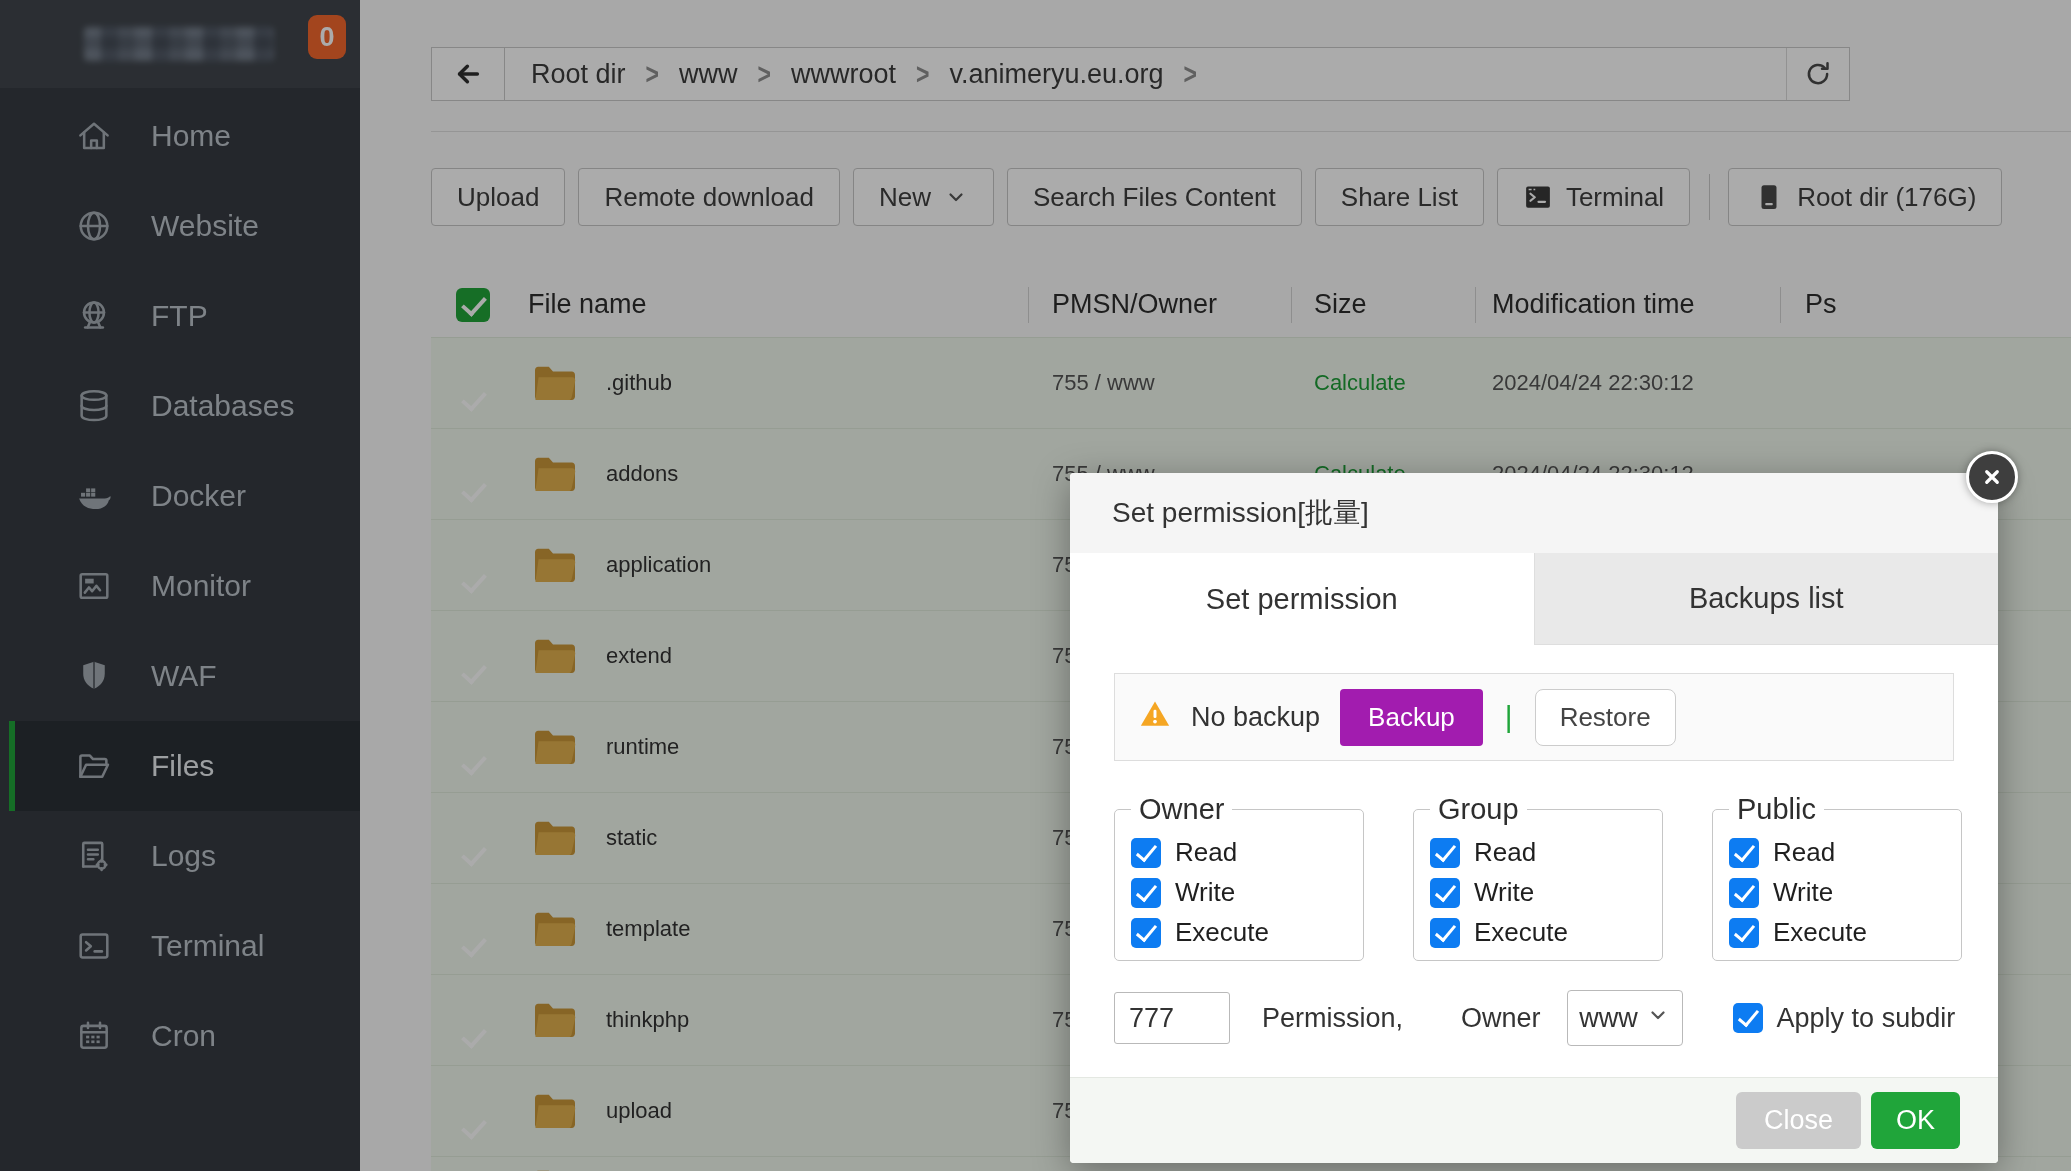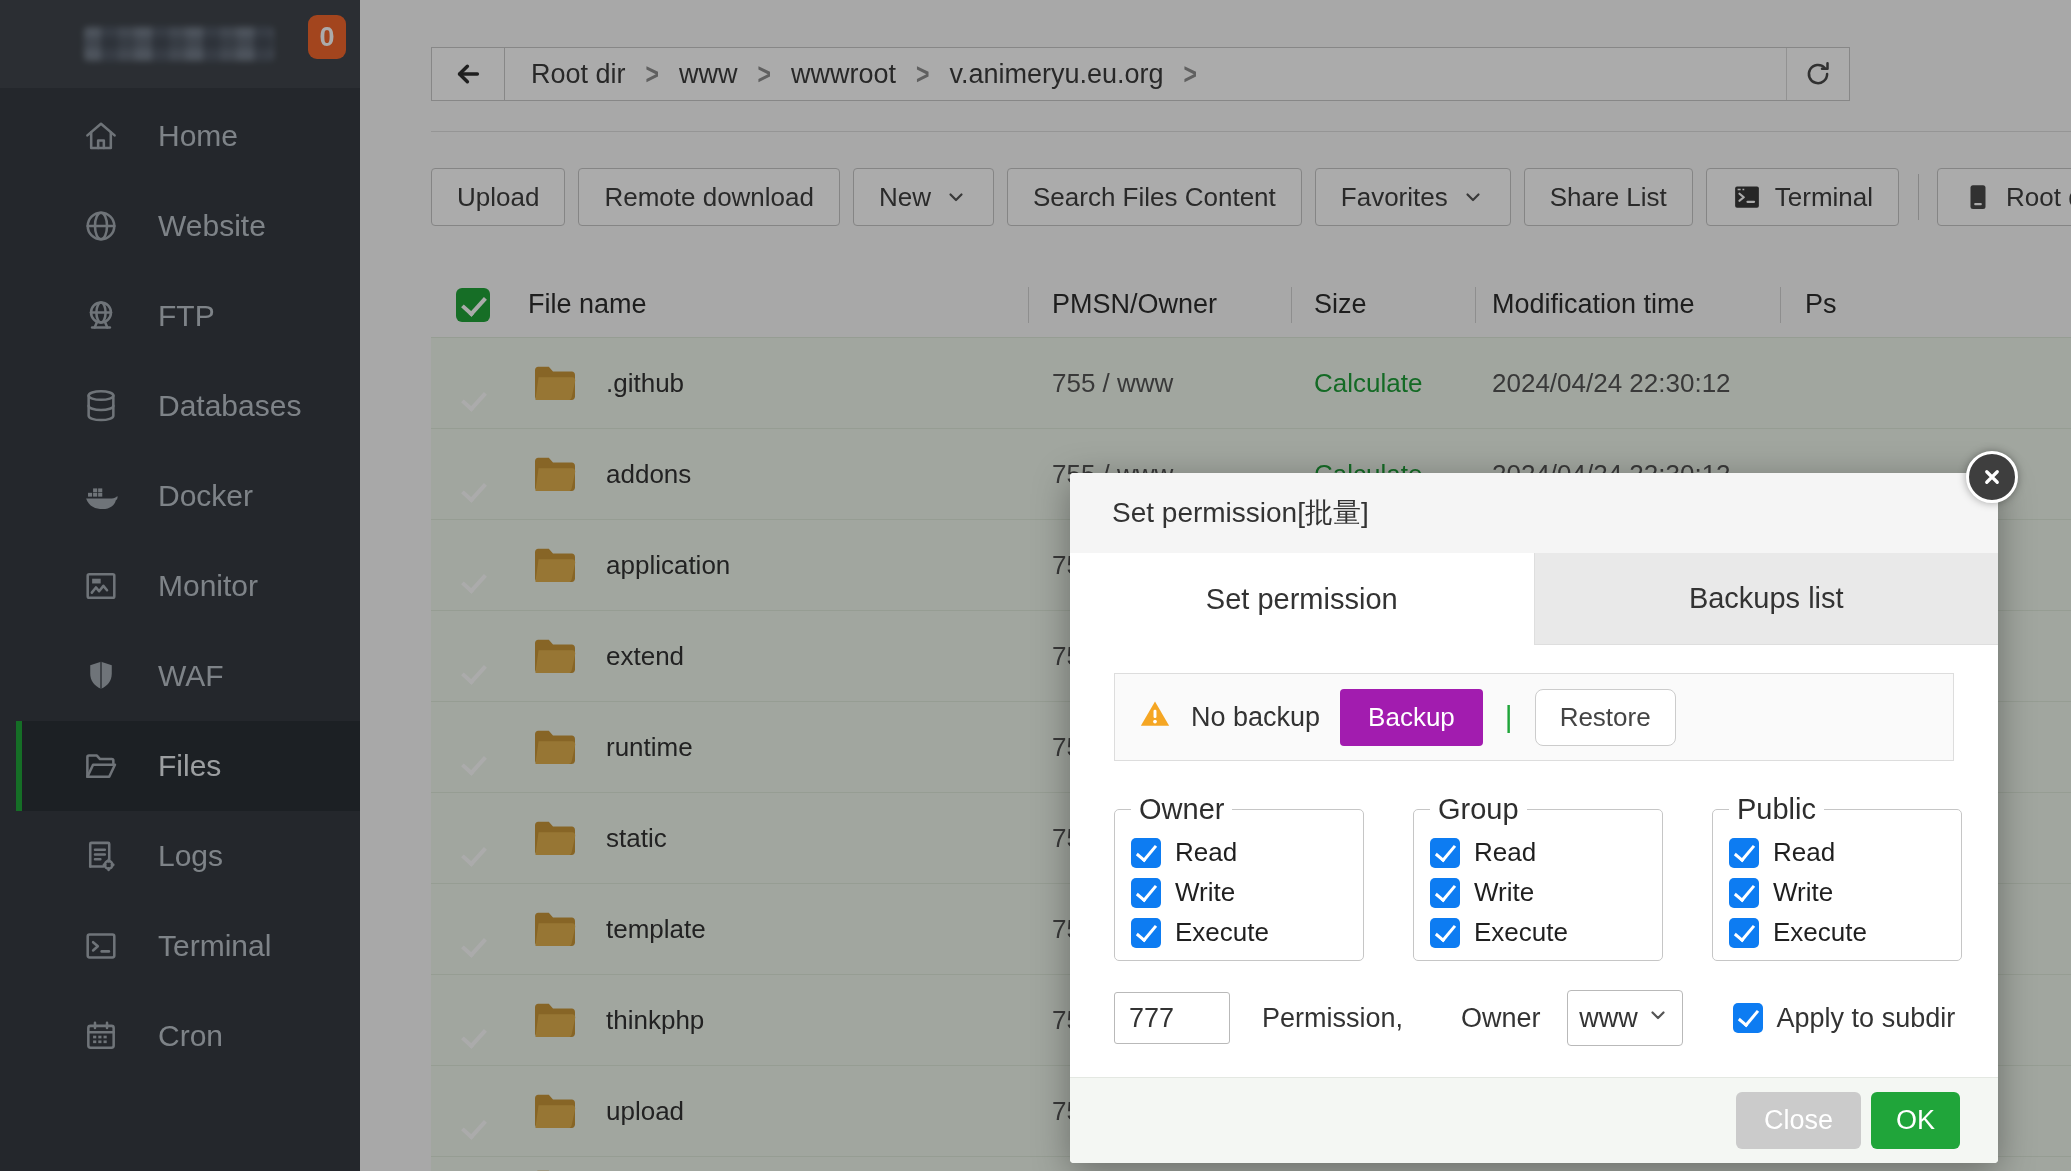--- a/index.html
+++ b/index.html
@@ -9,21 +9,21 @@
   
   .sidebar{position:absolute;left:0;top:0;width:360px;height:1171px;background:#363b42;z-index:1;}
   .logo-bar{position:relative;height:88px;background:#40454c;display:flex;align-items:center;padding:0 14px;}
   .logo-icon{width:56px;height:46px;display:flex;align-items:center;justify-content:center;}
   .logo-mosaic{width:190px;height:34px;margin-left:14px;border-radius:4px;opacity:.85;
      background:repeating-linear-gradient(90deg,#868b92 0 17px,#5c6168 17px 34px,#70757c 34px 51px),
                 repeating-linear-gradient(0deg,#777c83 0 12px,#61666d 12px 24px);
      background-blend-mode:overlay;filter:blur(3px);}
   .badge{position:absolute;right:14px;top:15px;min-width:38px;height:44px;background:#f3672e;border-radius:9px;
      color:#fff;font-size:27px;font-weight:bold;display:flex;align-items:center;justify-content:center;}
-  .menu{position:absolute;top:91px;left:16px;right:0;}
+  .menu{position:absolute;top:91px;left:9px;right:0;}
   .menu-item{position:relative;height:90px;display:flex;align-items:center;padding-left:66px;gap:38px;
      color:#bdc4cb;font-size:30px;cursor:pointer;}
   .menu-item .s-ic{width:38px;height:38px;color:#a6adb5;display:flex;align-items:center;justify-content:center;flex:0 0 38px;}
   .menu-item.active{background:#2b3037;color:#e9edf0;}
   .menu-item.active::before{content:"";position:absolute;left:0;top:0;bottom:0;width:6px;background:#20a53a;}
 
   
   .main{position:absolute;left:360px;top:0;width:1711px;height:1171px;background:#fbfbfb;}
   .content-divider{position:absolute;left:71px;right:0;top:131px;height:1px;background:#dedede;}
 
@@ -40,21 +40,21 @@
   .toolbar{position:absolute;left:71px;top:168px;height:58px;display:flex;font-size:26px;color:#3f3f3f;}
   .tb-btn{display:flex;align-items:center;gap:13px;padding:0 25px;margin-right:13px;background:#fff;
      border:1px solid #c6c6c6;border-radius:4px;cursor:pointer;white-space:nowrap;box-sizing:border-box;}
   .tb-sep{width:1px;height:46px;background:#c9c9c9;align-self:center;margin:0 18px 0 6px;}
 
   
   .table{position:absolute;left:71px;top:273px;width:1640px;}
   .t-head{position:relative;height:64px;font-size:27px;color:#2e2e2e;}
   .t-head .hcell{position:absolute;top:16px;white-space:nowrap;}
   .t-head .vsep{position:absolute;top:14px;width:1px;height:36px;background:#d4d4d4;}
-  .t-row{position:relative;height:90px;background:#f1f8ee;border-top:1px solid #e0eadb;font-size:26px;}
+  .t-row{position:relative;height:90px;background:#f1f8ee;border-top:1px solid #e0eadb;font-size:22px;}
   .t-row.partial{height:24px;overflow:hidden;}
   .t-row .cell{position:absolute;top:50%;transform:translateY(-50%);white-space:nowrap;}
   .c-name{color:#333;}
   .c-pmsn,.c-mtime{color:#555;}
   .c-size{color:#1e9e38;cursor:pointer;}
   .row-cb{position:absolute;left:25px;top:50%;transform:translateY(-50%);}
   .row-folder{position:absolute;left:100px;top:50%;transform:translateY(-50%);width:48px;height:42px;}
   .t-row.partial .row-folder{top:6px;transform:none;}
 
   
@@ -283,28 +283,20 @@
           <span style="width: 24px; height: 24px; display: inline-flex;">
             <svg viewBox="0 0 24 24" fill="none" stroke="#555" stroke-width="2.2" stroke-linecap="round" stroke-linejoin="round">
               <path d="M6.5 9.5l5.5 5.5 5.5-5.5"></path>
             </svg>
           </span>
         </span>
         <span class="tb-btn">
           <span>Search Files Content</span>
         </span>
         <span class="tb-btn">
-          <span>Favorites</span>
-          <span style="width: 24px; height: 24px; display: inline-flex;">
-            <svg viewBox="0 0 24 24" fill="none" stroke="#555" stroke-width="2.2" stroke-linecap="round" stroke-linejoin="round">
-              <path d="M6.5 9.5l5.5 5.5 5.5-5.5"></path>
-            </svg>
-          </span>
-        </span>
-        <span class="tb-btn">
           <span>Share List</span>
         </span>
         <span class="tb-btn">
           <span style="width: 30px; height: 30px; display: inline-flex;">
             <svg viewBox="0 0 24 24">
               <rect x="2.5" y="3.5" width="19" height="17" rx="1.5" fill="#3a3a3a"></rect>
               <path d="M4.5 6h2.4M8.4 6h1.4" stroke="#fff" stroke-width="1.2"></path>
               <path d="M6 9.4l3.4 2.8L6 15" fill="none" stroke="#fff" stroke-width="1.8" stroke-linecap="round" stroke-linejoin="round"></path>
               <path d="M12.4 15.8h5.2" stroke="#fff" stroke-width="1.8" stroke-linecap="round"></path>
             </svg>

